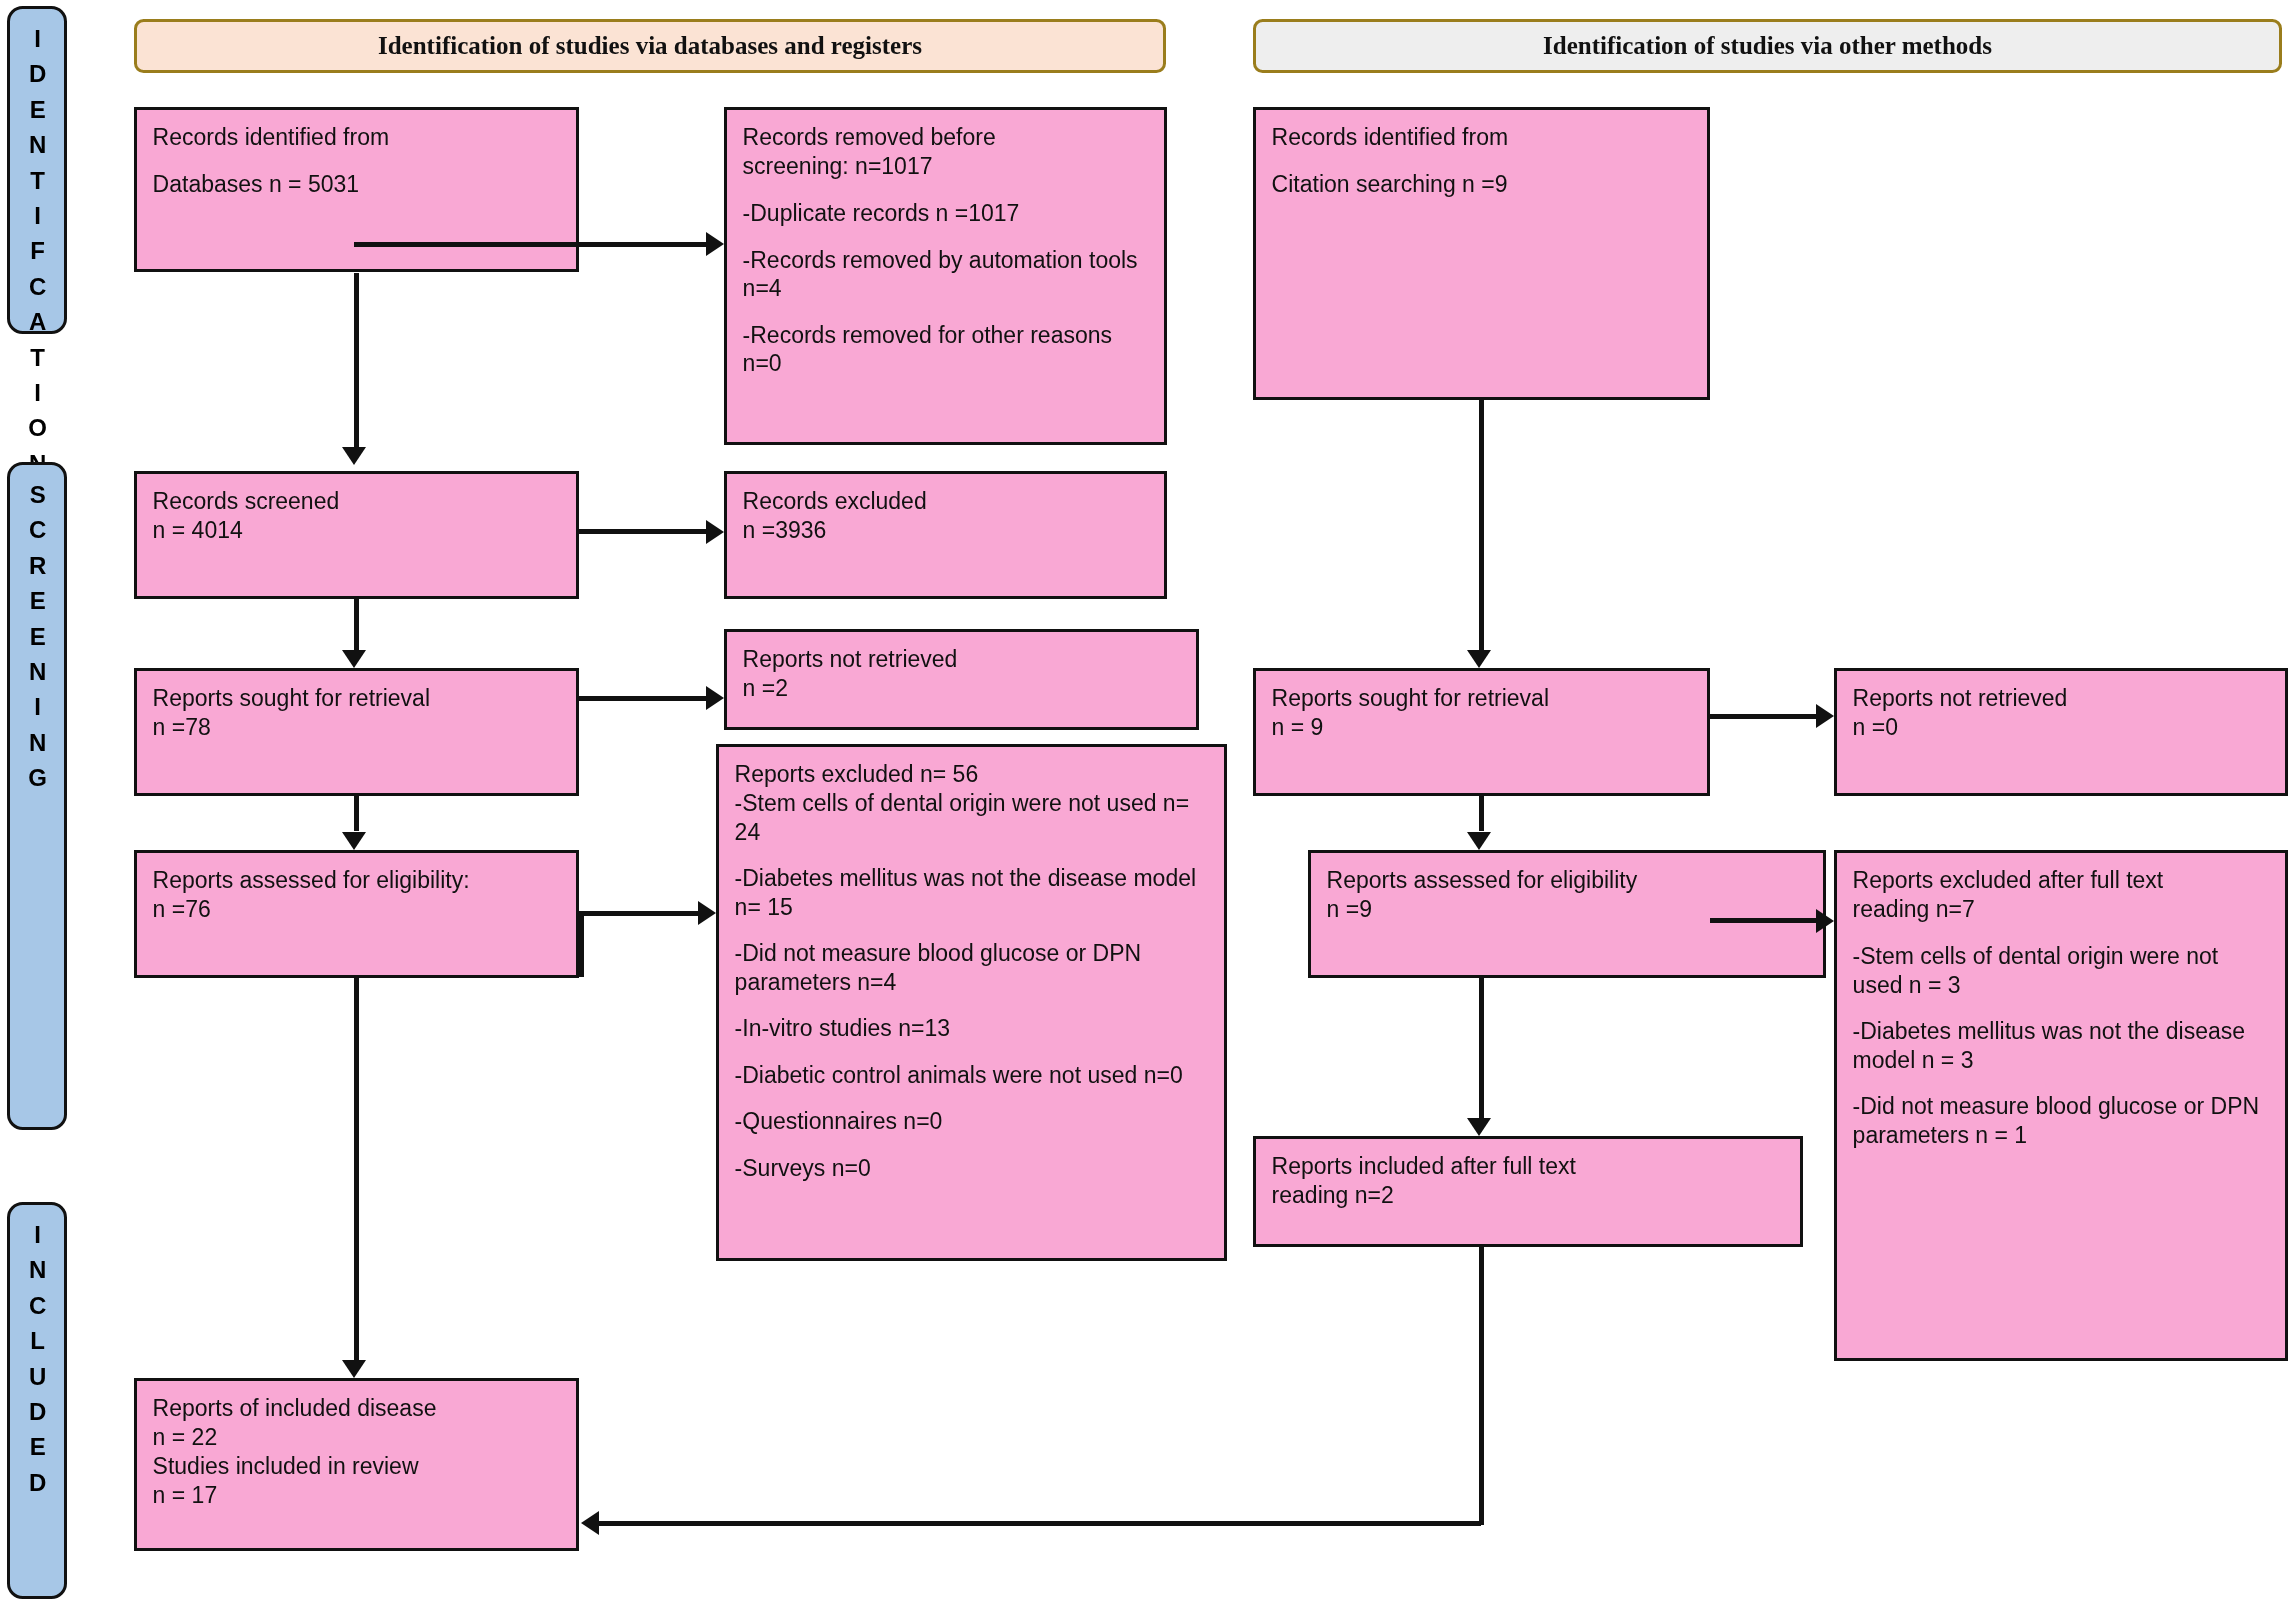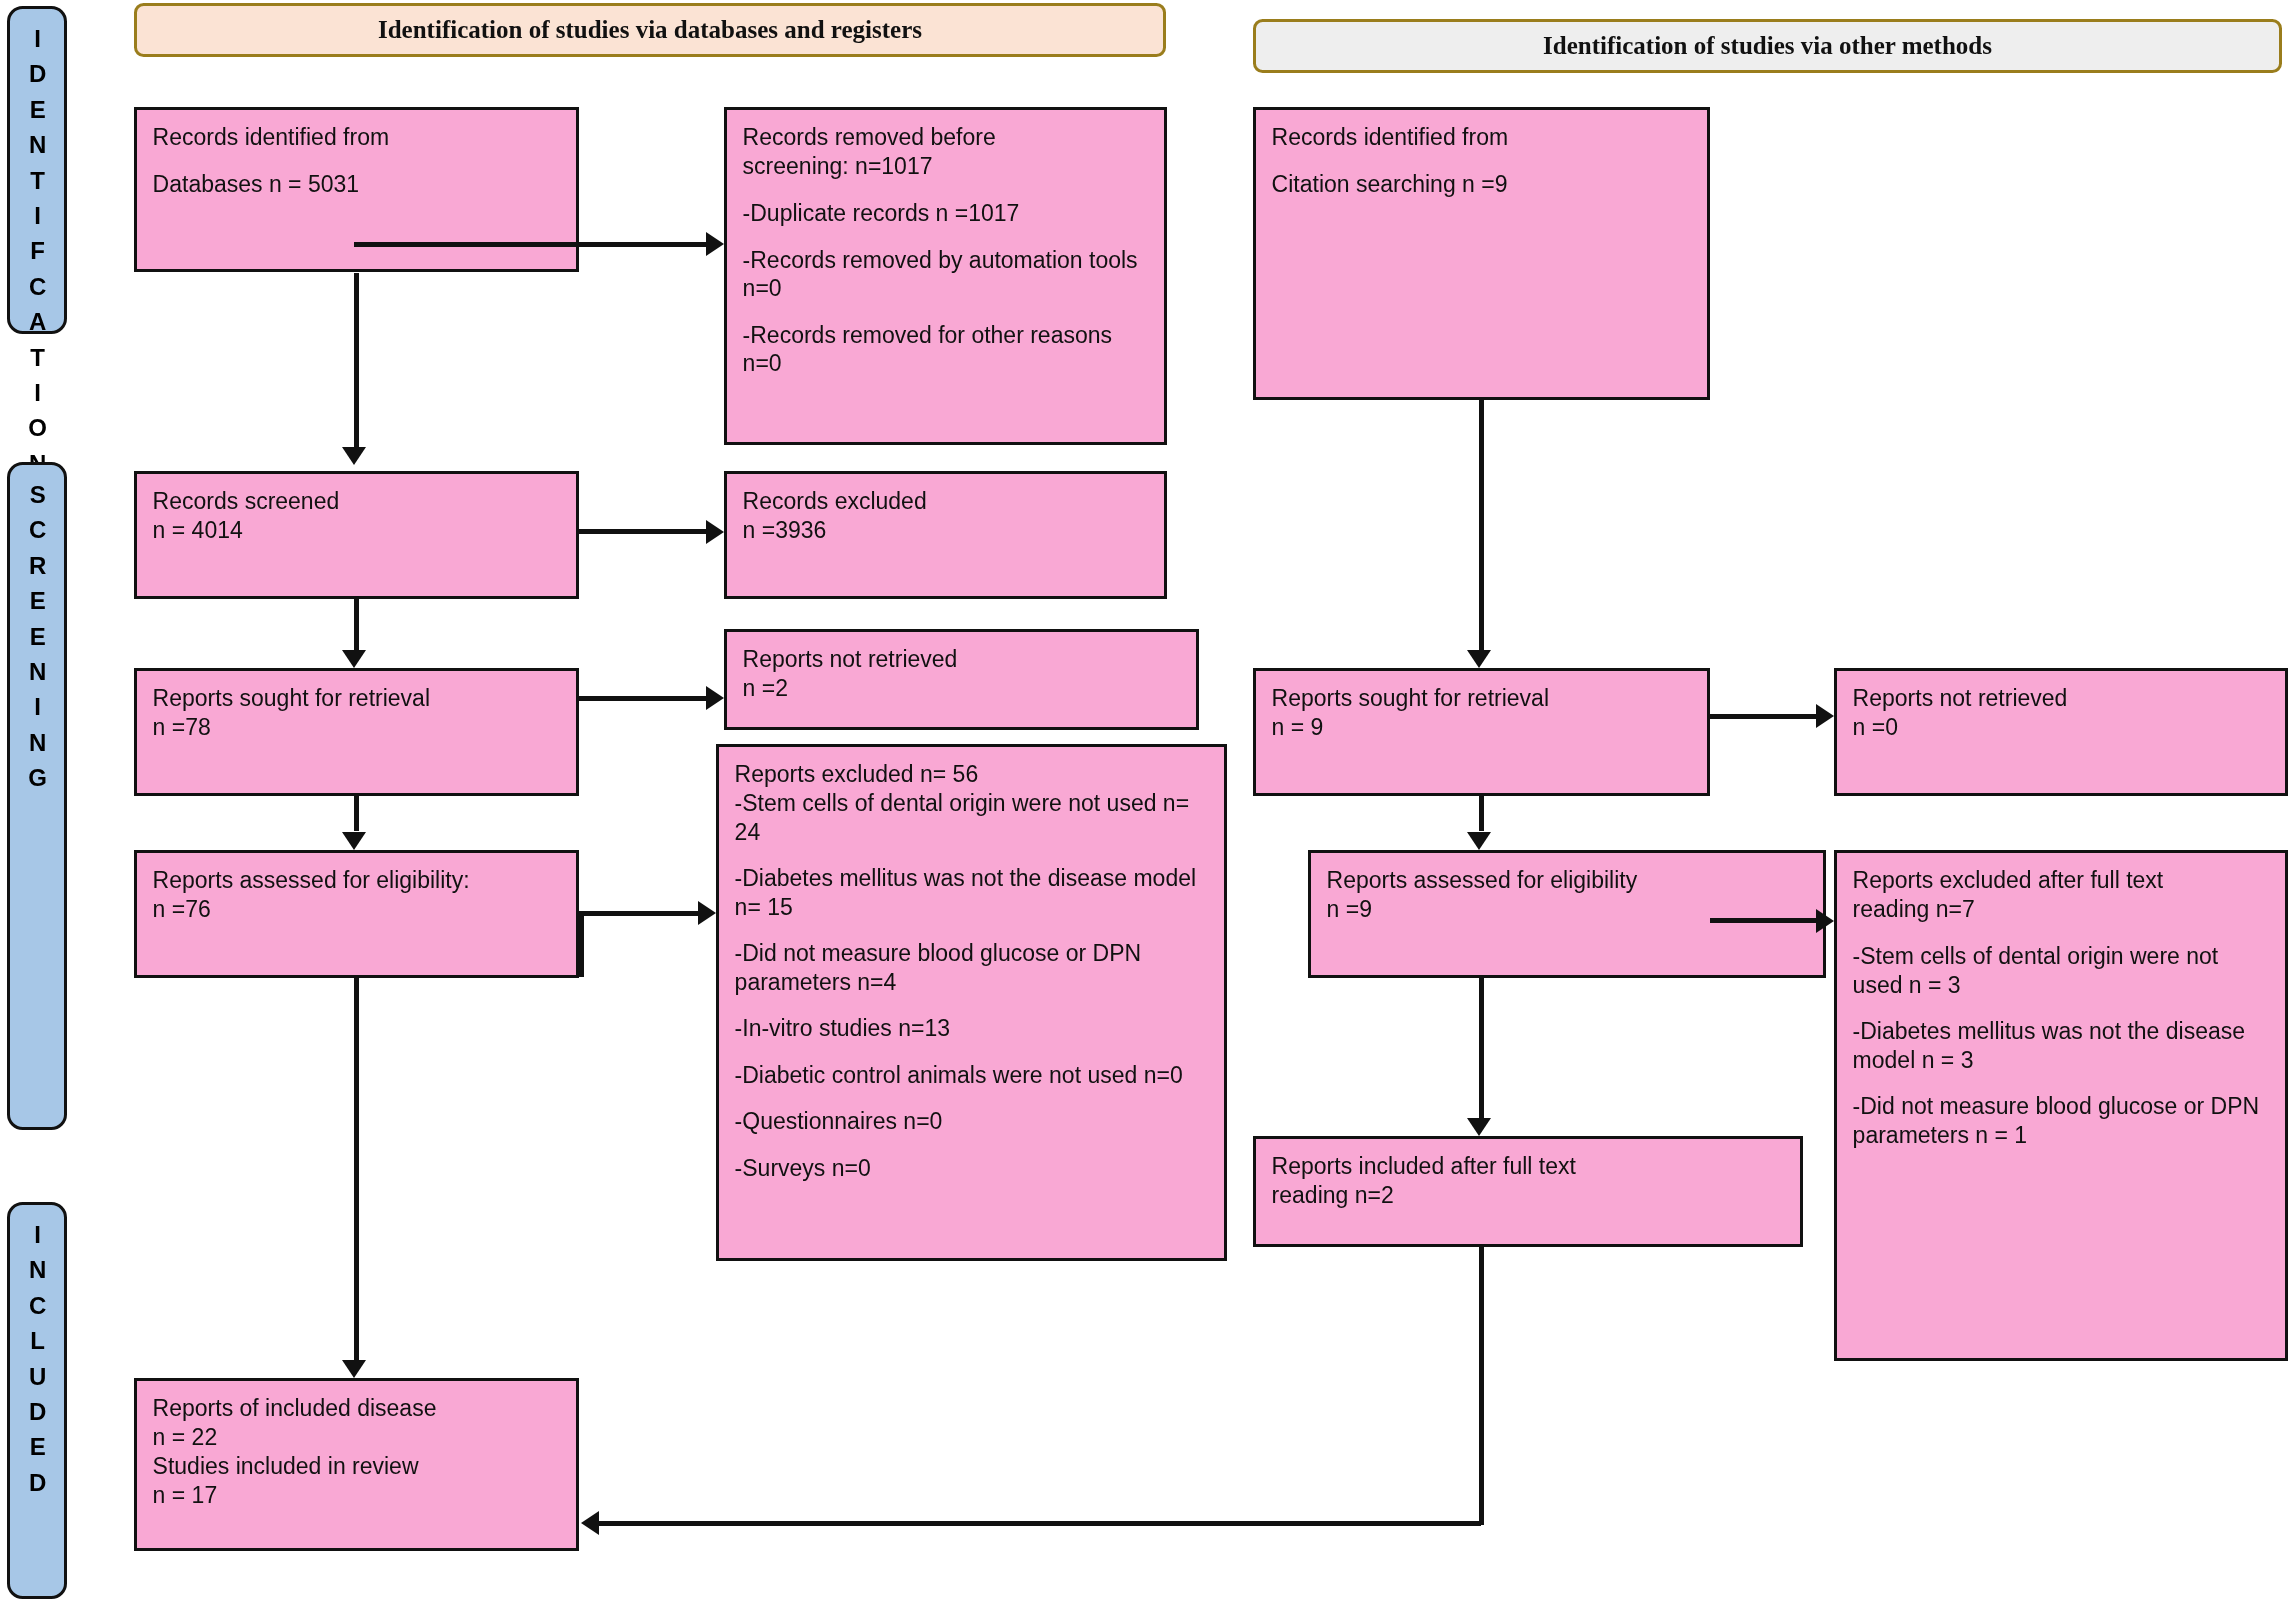--- a/index.html
+++ b/index.html
@@ -53,39 +53,39 @@
   </div>
 
   <div class="band" style="left:7.2px;top:462px;width:60px;height:668px;">
     <span class="band-label">SCREENING</span>
   </div>
 
   <div class="band" style="left:7.2px;top:1202px;width:60px;height:397px;">
     <span class="band-label">INCLUDED</span>
   </div>
 
-  <div class="banner peach" style="left:134px;top:3px;width:1032px;height:54px;">
+  <div class="banner peach" style="left:134px;top:19px;width:1032px;height:54px;">
     <span class="banner-text">Identification of studies via databases and registers</span>
   </div>
 
   <div class="banner grey" style="left:1253px;top:19px;width:1029px;height:54px;">
     <span class="banner-text">Identification of studies via other methods</span>
   </div>
 
   <div class="box" style="left:134px;top:107px;width:445px;height:165px;">
     <p>Records identified from</p>
     <p class="gap">Databases n = 5031</p>
   </div>
 
   <div class="box" style="left:724px;top:107px;width:443px;height:338px;">
     <p>Records removed before</p>
     <p class="tight">screening: n=1017</p>
     <ul class="indent">
       <li>-Duplicate records n =1017</li>
-      <li>-Records removed by automation tools n=0</li>
+      <li>-Records removed by automation tools n=4</li>
       <li>-Records removed for other reasons n=0</li>
     </ul>
   </div>
 
   <div class="box" style="left:134px;top:471px;width:445px;height:128px;">
     <p>Records screened</p>
     <p class="tight">n = 4014</p>
   </div>
 
   <div class="box" style="left:724px;top:471px;width:443px;height:128px;">

